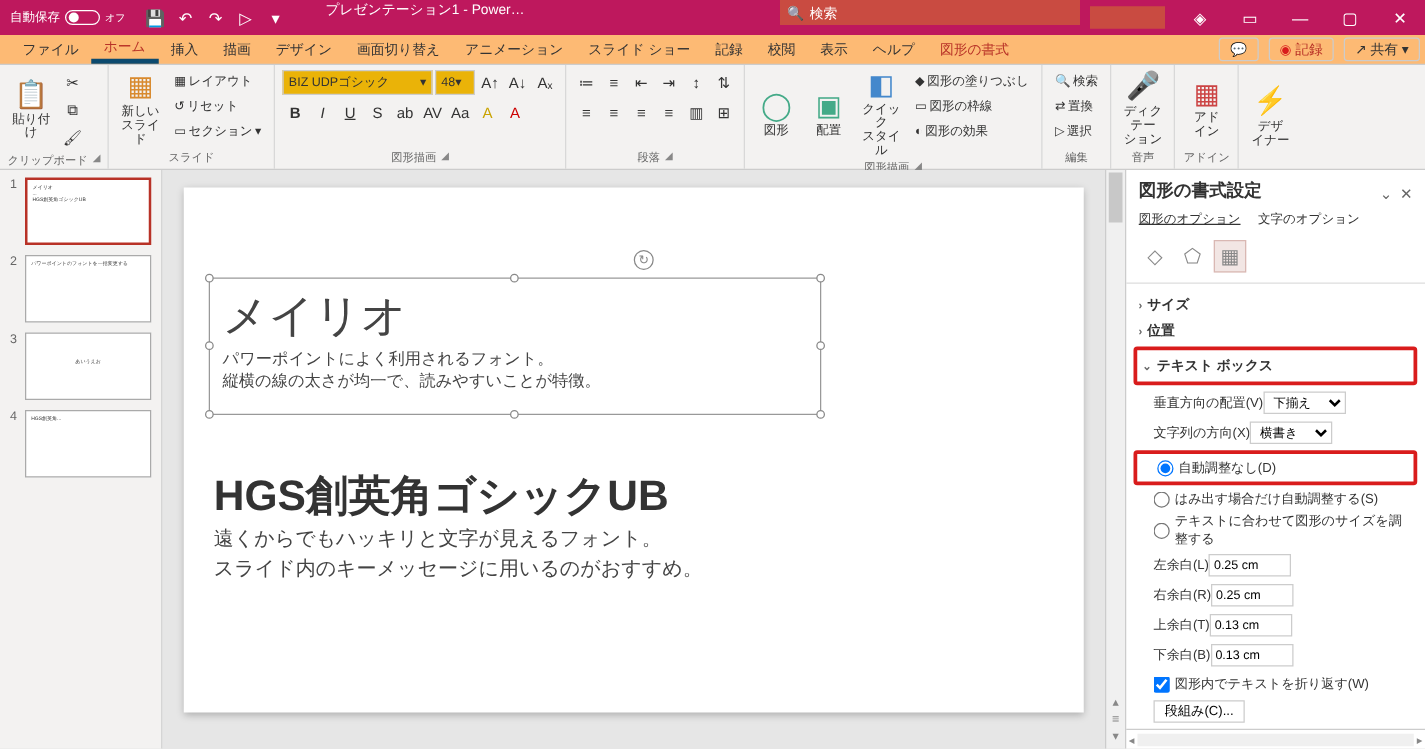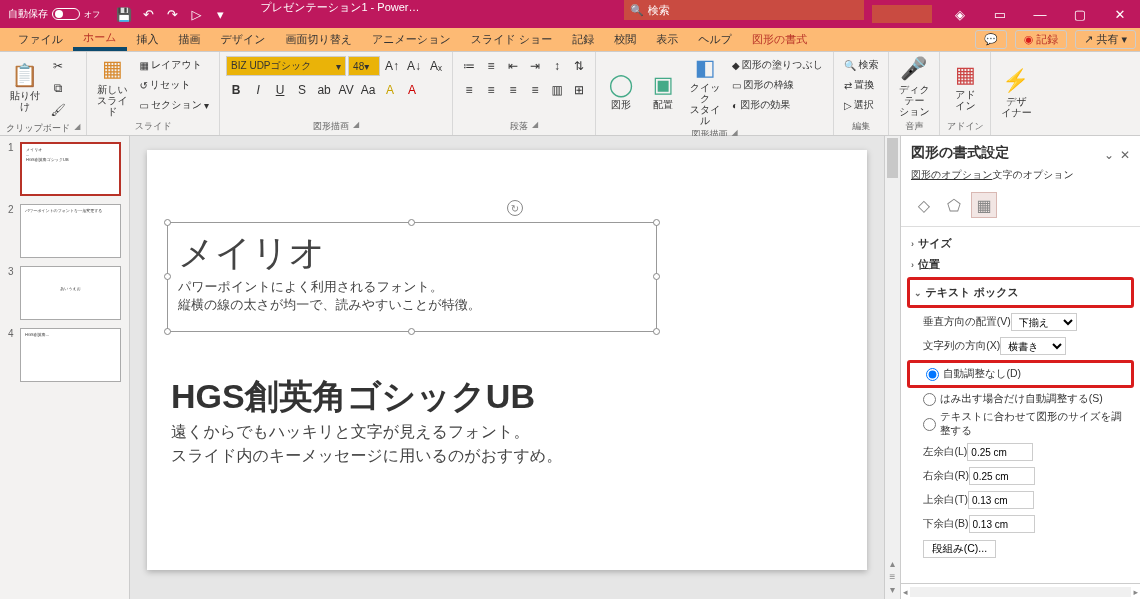--- a/index.html
+++ b/index.html
@@ -72,21 +72,21 @@
 
 .vscroll{width:16px;background:#f0f0f0;border-left:1px solid #ccc;position:relative}
 .vscroll .sthumb{position:absolute;top:2px;left:2px;right:2px;height:40px;background:#c8c8c8}
 .vscroll .arrows{position:absolute;bottom:4px;left:0;right:0;display:flex;flex-direction:column;align-items:center;gap:2px;color:#888;font-size:10px}
 
 
 .pane{width:240px;background:#fff;border-left:1px solid #ccc;display:flex;flex-direction:column;font-size:11px}
 .pane-head{padding:8px 10px 4px;display:flex;align-items:flex-end;justify-content:space-between}
 .pane-head h3{font-size:14px;font-weight:600}
 .pane-head .pctl{display:flex;gap:6px;color:#666;font-size:12px}
-.pane-sub{padding:2px 10px 6px;display:flex;font-size:10px}
+.pane-sub{padding:2px 10px 6px;display:flex;gap:14px;font-size:10px}
 .pane-sub span.active{text-decoration:underline}
 .pane-icons{display:flex;gap:4px;padding:4px 10px 8px;border-bottom:1px solid #ddd}
 .pane-icons .picon{width:26px;height:26px;border:1px solid transparent;display:flex;align-items:center;justify-content:center;color:#888;font-size:16px}
 .pane-icons .picon.active{background:#f2e6e4;border-color:#d9b8b3}
 
 .pane-body{flex:1;padding:6px 10px;overflow:auto}
 .sect{padding:3px 0;display:flex;align-items:center;gap:4px;font-size:11px}
 .sect.bold{font-weight:600}
 .sect .chev{font-size:9px;color:#666}
 .hl{border:3px solid #d91c1c;border-radius:3px;padding:2px 4px;margin:2px -4px}
@@ -460,20 +460,24 @@
           <input value="0.25 cm" style="">
         </div>
       <div class="prop-row">
           <span>上余白(T)</span>
           <input value="0.13 cm" style="">
         </div>
       <div class="prop-row">
           <span>下余白(B)</span>
           <input value="0.13 cm" style="">
         </div>
+      <div class="chk-row">
+          <input type="checkbox" checked="" style="">
+          <span>図形内でテキストを折り返す(W)</span>
+        </div>
       <button class="btn-plain">段組み(C)...</button>
     </div>
     <div class="pane-hscroll">
       <span class="arr">◂</span>
       <div class="track"></div>
       <span class="arr">▸</span>
     </div>
   </div>
 
 </div>

